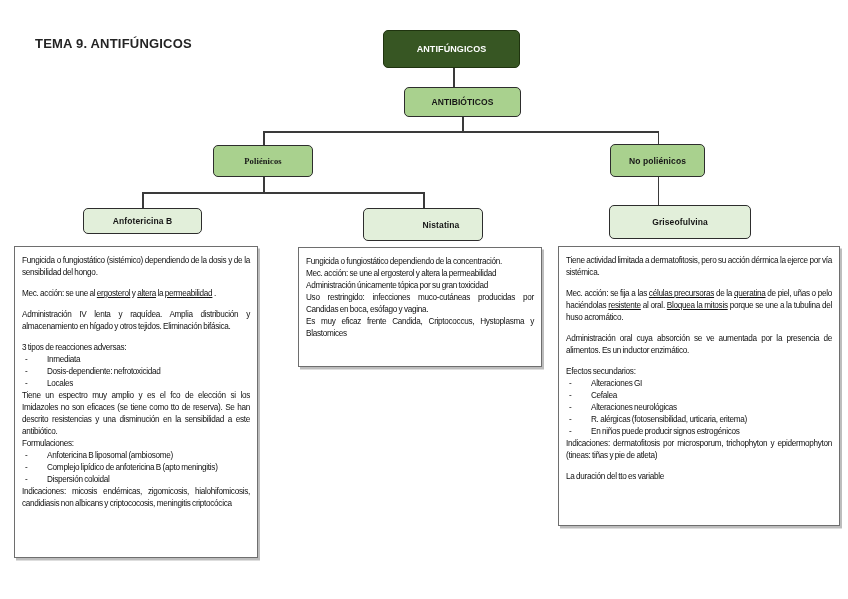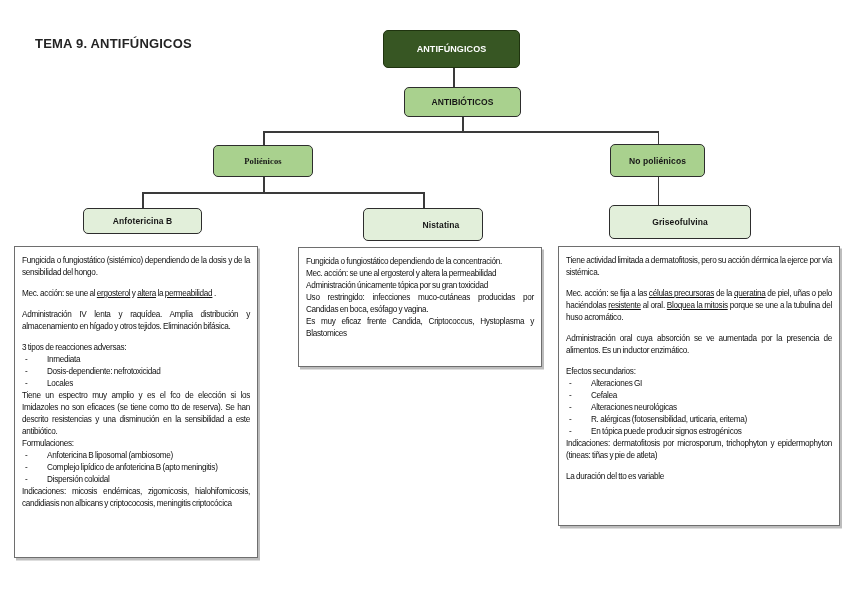--- a/index.html
+++ b/index.html
@@ -120,19 +120,19 @@
       <div class="blk li">
         <span class="dash">-</span>
         <span class="txt"><span>Alteraciones neurológicas</span></span>
       </div>
       <div class="blk li">
         <span class="dash">-</span>
         <span class="txt"><span>R. alérgicas (fotosensibilidad, urticaria, eritema)</span></span>
       </div>
       <div class="blk li">
         <span class="dash">-</span>
-        <span class="txt"><span>En tópica puede producir signos estrogénicos</span></span>
+        <span class="txt"><span>En niños puede producir signos estrogénicos</span></span>
       </div>
       <div class="blk p tight"><span class="txt"><span>Indicaciones: dermatofitosis por microsporum, trichophyton y epidermophyton (tineas: tiñas y pie de atleta)</span></span></div>
       <div class="blk p"><span class="txt"><span>La duración del tto es variable</span></span></div>
     </div>
 
 </div>
 
 </body></html>

